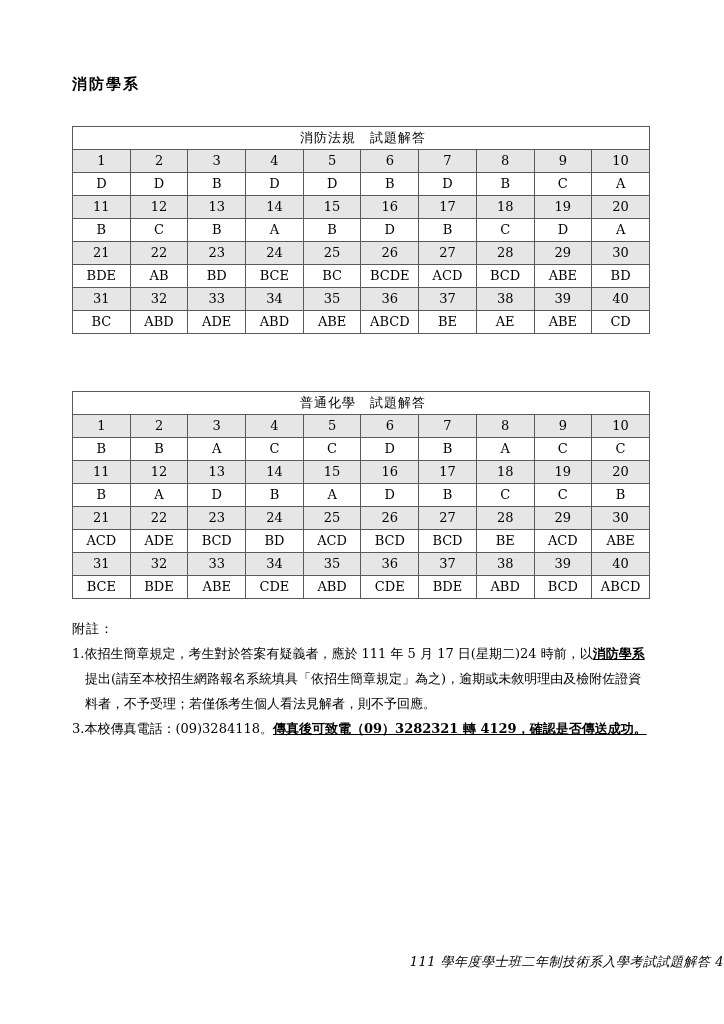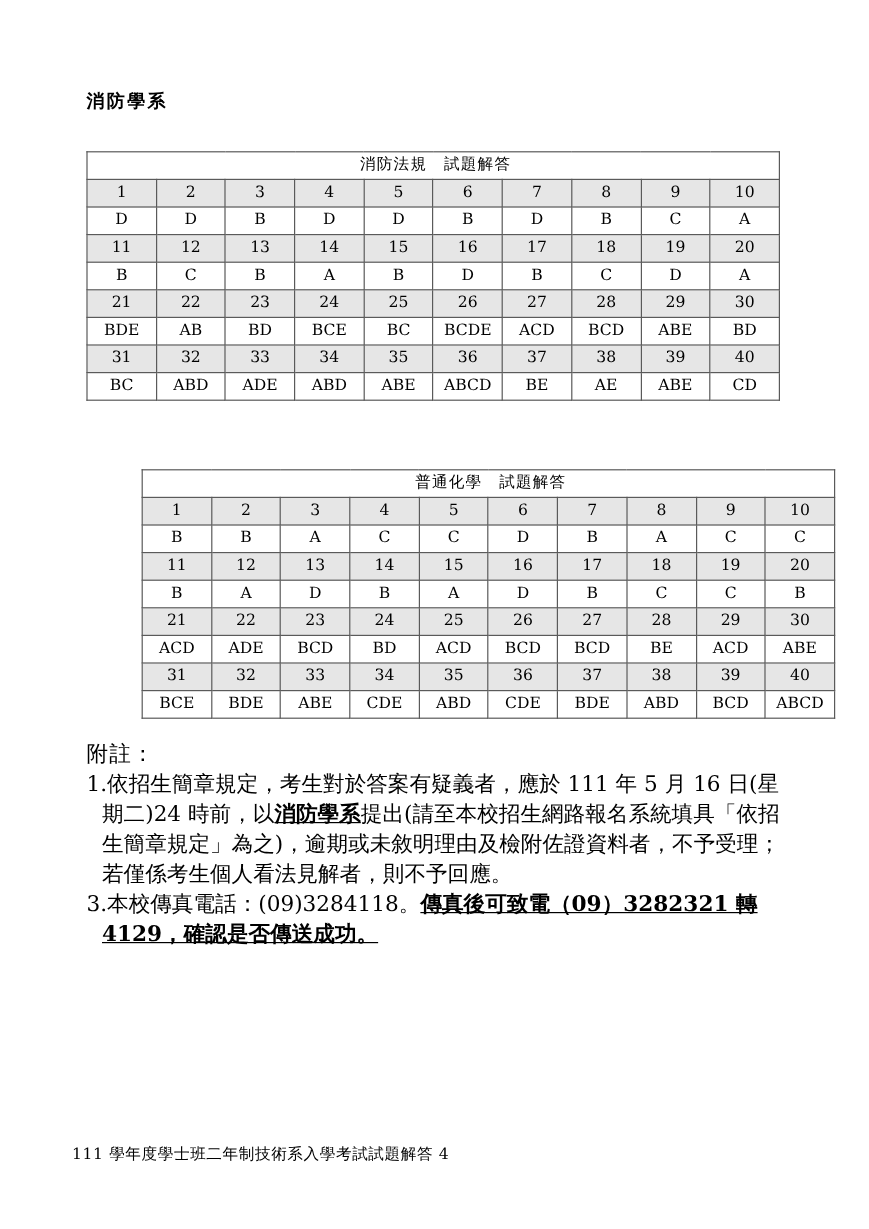--- a/index.html
+++ b/index.html
@@ -36,21 +36,21 @@
 
   table.answer-table {
     position: absolute;
     left: 72px;
     width: 578px;
     border-collapse: collapse;
     table-layout: fixed;
     border: 1.5px solid #4a4a4a;
   }
   table.answer-table.tbl-1 { top: 113px; }
-  table.answer-table.tbl-2 { top: 378px; margin-left: 46px; }
+  table.answer-table.tbl-2 { top: 378px; }
 
   table.answer-table td {
     border: 1px solid #5a5a5a;
     text-align: center;
     font-size: 13px;
     height: 22px;
     line-height: 22px;
     padding: 0;
     font-family: "DejaVu Serif", "Liberation Serif", serif;
   }
@@ -70,21 +70,21 @@
   }
   tr.ans-row td {
     background: #ffffff;
   }
 
   .notes {
     position: absolute;
     left: 72px;
     top: 603px;
     width: 580px;
-    font-size: 18px;
+    font-size: 13px;
     line-height: 25px;
     font-family: "DejaVu Serif", "Liberation Serif", serif;
   }
   .notes-label {
     letter-spacing: 1px;
   }
   .note-item {
     display: block;
     text-indent: 0;
     padding-left: 13px;
@@ -93,26 +93,27 @@
   .bu {
     font-weight: bold;
     text-decoration: underline;
   }
 
   .footer {
     position: absolute;
     left: 0;
     top: 940px;
     width: 724px;
-    text-align: left;
+    text-align: right;
     font-size: 13px;
     letter-spacing: 0.5px;
     padding-left: 60px;
     box-sizing: border-box;
     font-family: "DejaVu Serif", "Liberation Serif", serif;
+    font-style: italic;
   }
 </style>
 </head>
 <body>
 
 <div class="page">
 
   <div class="dept-title">消防學系</div>
 
   <table class="answer-table tbl-1" id="table-1">
@@ -319,20 +320,20 @@
           <td>ABD</td>
           <td>BCD</td>
           <td>ABCD</td>
         </tr>
       </tbody>
   </table>
 
   <div class="notes">
     <div class="notes-label">附註：</div>
     <div id="notes-list">
-        <div class="note-item"><span>1.</span><span>依招生簡章規定，考生對於答案有疑義者，應於 111 年 5 月 16 日(星期二)24 時前，以</span><span class="bu">消防學系</span><span>提出(請至本校招生網路報名系統填具「依招生簡章規定」為之)，逾期或未敘明理由及檢附佐證資料者，不予受理；若僅係考生個人看法見解者，則不予回應。</span></div>
+        <div class="note-item"><span>1.</span><span>依招生簡章規定，考生對於答案有疑義者，應於 111 年 5 月 17 日(星期二)24 時前，以</span><span class="bu">消防學系</span><span>提出(請至本校招生網路報名系統填具「依招生簡章規定」為之)，逾期或未敘明理由及檢附佐證資料者，不予受理；若僅係考生個人看法見解者，則不予回應。</span></div>
         <div class="note-item"><span>3.</span><span>本校傳真電話：(09)3284118。</span><span class="bu">傳真後可致電（09）3282321 轉 4129，確認是否傳送成功。</span></div>
       </div>
   </div>
 
   <div class="footer">111 學年度學士班二年制技術系入學考試試題解答  4</div>
 
 </div>
 
 </body></html>

